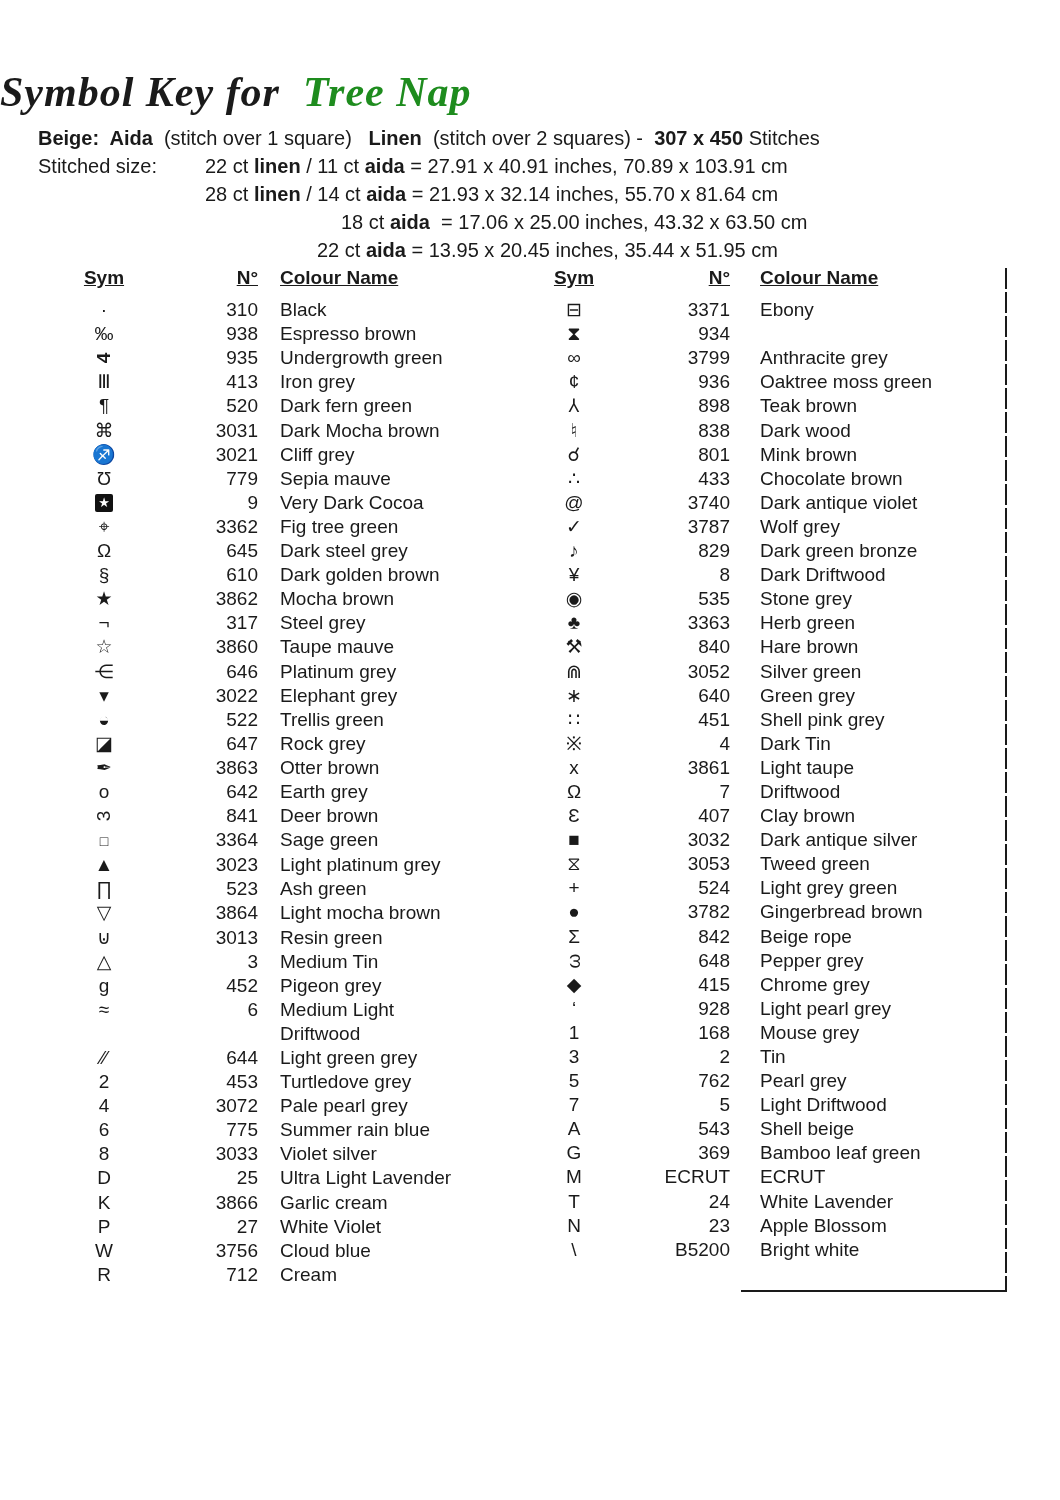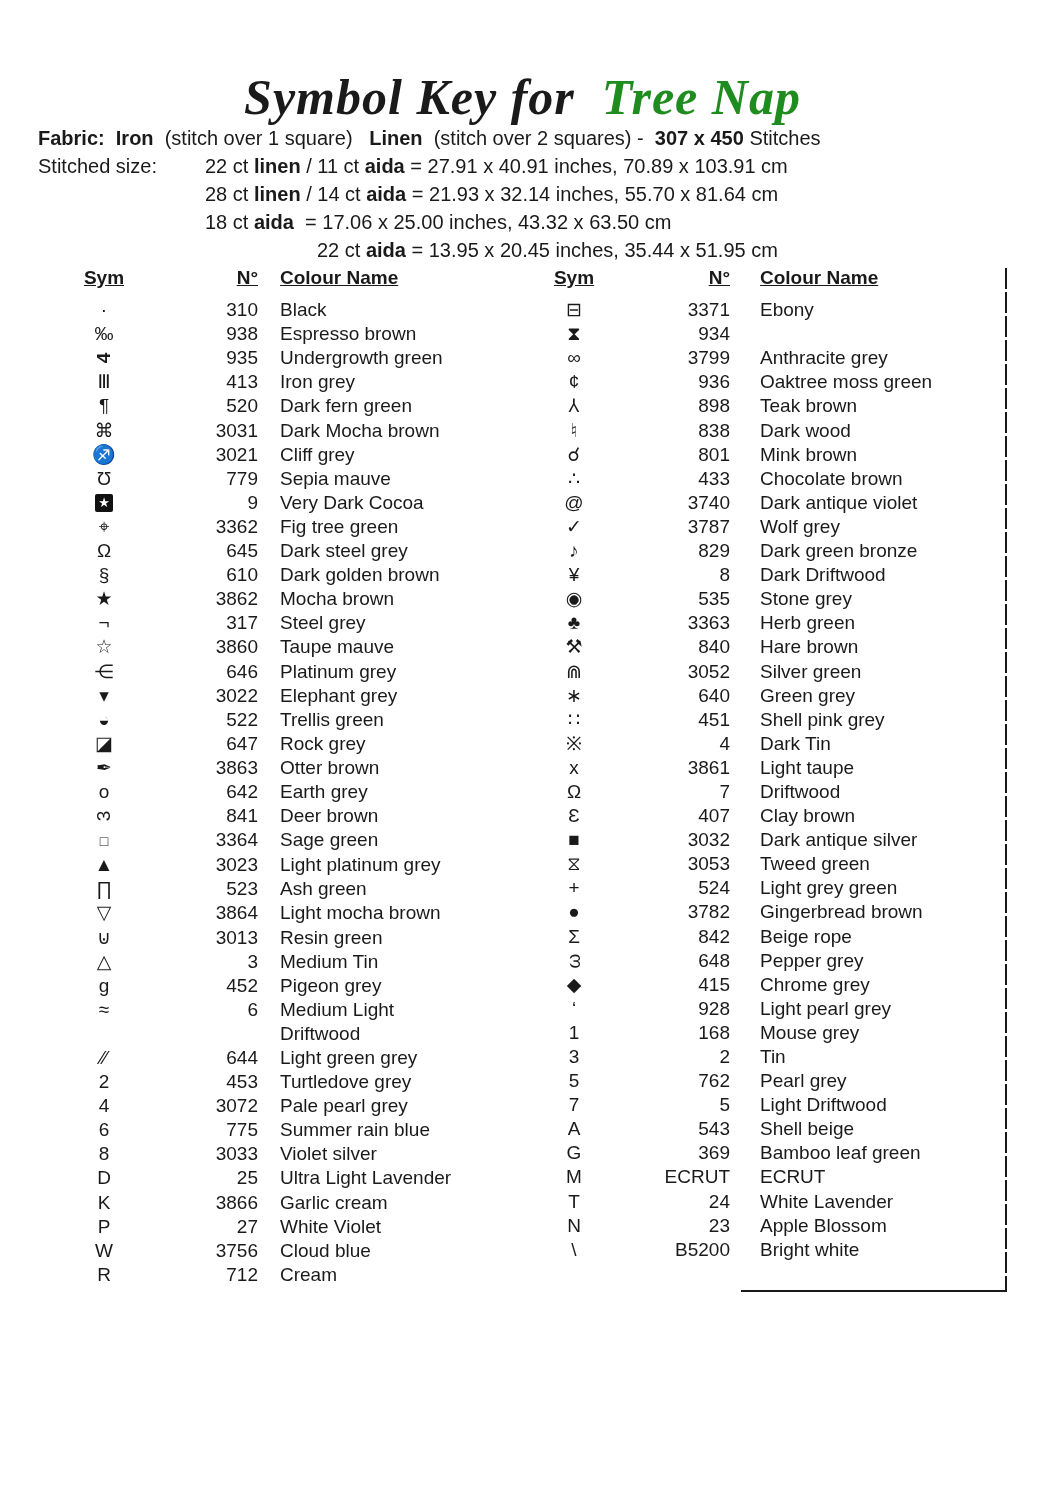--- a/index.html
+++ b/index.html
@@ -3,30 +3,30 @@
 <meta charset="utf-8">
 <style>
   html,body{margin:0;padding:0;}
   body{
     width:1060px;height:1500px;background:#ffffff;position:relative;
     font-family:"Liberation Sans",sans-serif;color:#1a1a1a;overflow:hidden;
   }
   .b{font-weight:bold;}
   
   .title{
-    position:absolute;top:68px;left:0;width:1045px;text-align:center;
+    position:absolute;top:68px;left:0;width:1045px;text-align:left;
     font-family:"Liberation Serif",serif;font-style:italic;font-weight:bold;
-    font-size:50px;letter-spacing:1px;white-space:pre;
+    font-size:42px;letter-spacing:1px;white-space:pre;
   }
   
   .info{position:absolute;left:38px;top:124px;font-size:20px;line-height:28px;}
   .line{white-space:pre;}
   .stitched{display:flex;align-items:flex-start;}
   .stitched-label{font-weight:normal;width:167px;flex:0 0 167px;}
-  .size-line:nth-child(3){}
+  .size-line:nth-child(3){margin-left:136px;}
   .size-line:nth-child(4){margin-left:112px;}
   
   .keytable{position:absolute;top:266px;}
   #left-table{left:75px;width:405px;}
   #right-table{left:545px;width:462px;}
   .krow{display:grid;line-height:24.1px;font-size:19px;}
   #left-table .krow{grid-template-columns:58px 125px 222px;}
   #right-table .krow{grid-template-columns:58px 127px 277px;}
   .csym{text-align:center;}
   .cnum{text-align:right;}
@@ -44,21 +44,21 @@
   .vline{position:absolute;left:1005px;top:268px;width:2px;height:1024px;
          background:repeating-linear-gradient(#1a1a1a 0 21px,transparent 21px 24px);}
   .hline{position:absolute;left:741px;top:1290px;width:266px;height:2px;background:#1a1a1a;}
 </style>
 </head>
 <body>
 
 <div class="title"><span>Symbol Key for </span><span id="title-project" style="color: rgb(30, 140, 30);"> Tree Nap</span></div>
 
 <div class="info">
-  <div class="line" id="fabric-line"><span class="b">Fabric:  Iron</span><span>  (stitch over 1 square)   </span><span class="b">Linen</span><span>  (stitch over 2 squares) -  </span><span class="b">307 x 450</span><span> Stitches</span></div>
+  <div class="line" id="fabric-line"><span class="b">Beige:  Aida</span><span>  (stitch over 1 square)   </span><span class="b">Linen</span><span>  (stitch over 2 squares) -  </span><span class="b">307 x 450</span><span> Stitches</span></div>
   <div class="stitched">
     <div class="stitched-label">Stitched size:</div>
     <div id="size-lines">
         <div class="line size-line"><span>22 ct </span><span class="b">linen</span><span> / 11 ct </span><span class="b">aida</span><span> = 27.91 x 40.91 inches, 70.89 x 103.91 cm</span></div>
         <div class="line size-line"><span>28 ct </span><span class="b">linen</span><span> / 14 ct </span><span class="b">aida</span><span> = 21.93 x 32.14 inches, 55.70 x 81.64 cm</span></div>
         <div class="line size-line"><span>18 ct </span><span class="b">aida</span><span>  = 17.06 x 25.00 inches, 43.32 x 63.50 cm</span></div>
         <div class="line size-line"><span>22 ct </span><span class="b">aida</span><span> = 13.95 x 20.45 inches, 35.44 x 51.95 cm</span></div>
       </div>
   </div>
 </div>

